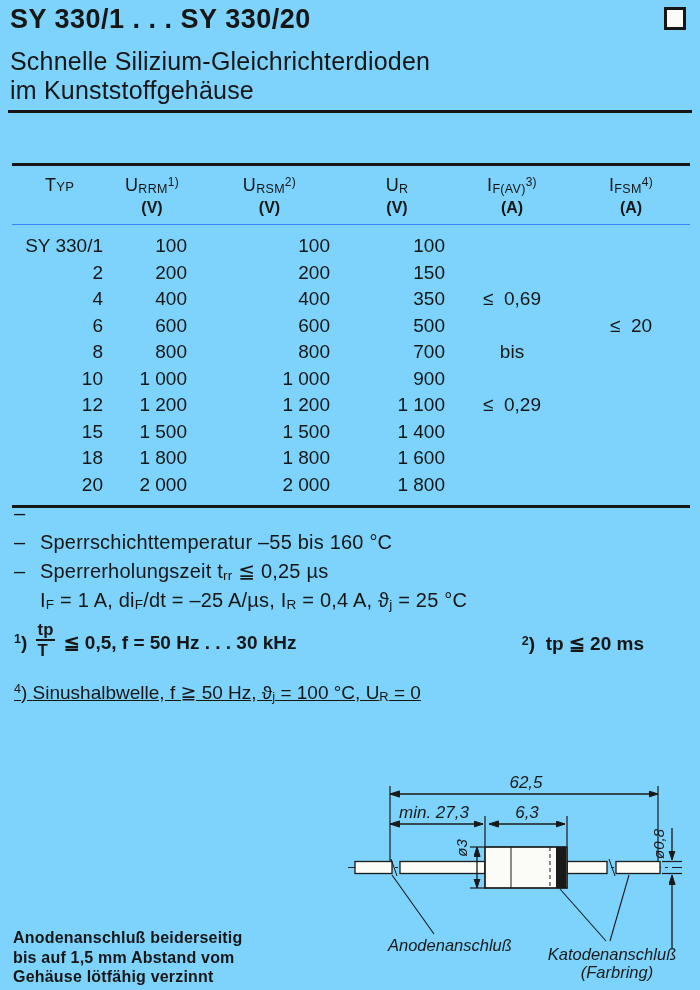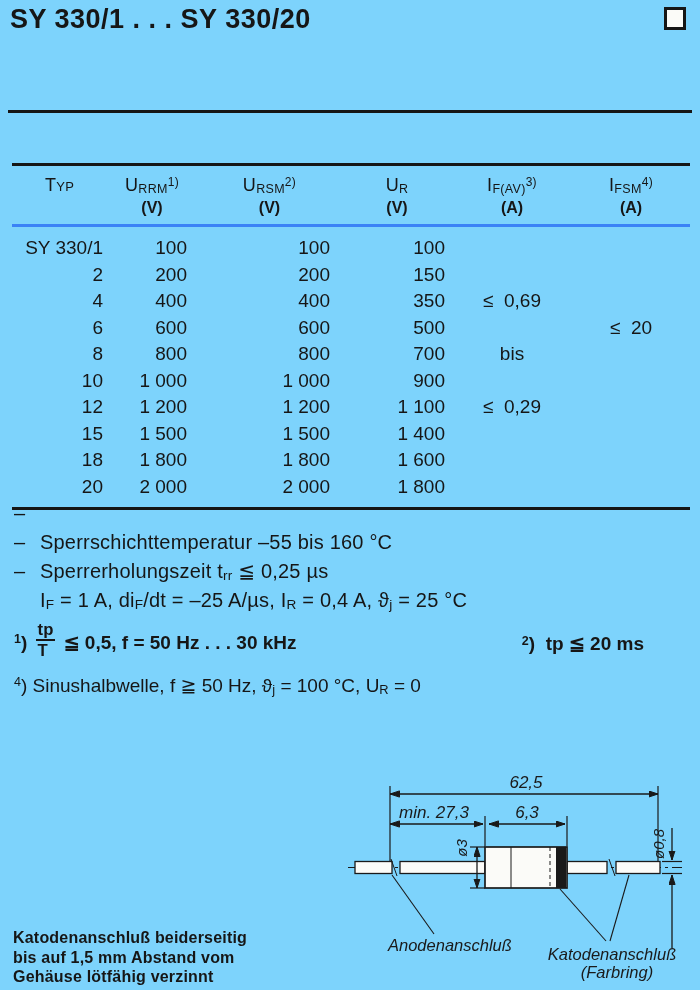--- a/index.html
+++ b/index.html
@@ -8,21 +8,21 @@
 
   
   .title{position:absolute;top:4px;left:10px;font-size:27px;font-weight:bold;letter-spacing:.5px;}
   .corner{position:absolute;top:7px;left:664px;width:16px;height:17px;border:3.5px solid #161616;background:#fbfbf8;}
   .subtitle{position:absolute;top:47px;left:10px;font-size:25px;line-height:29px;font-weight:normal;letter-spacing:.2px;}
   .rule1{position:absolute;top:110px;left:8px;width:684px;height:3px;background:#161616;}
 
   
   .spec{position:absolute;top:163px;left:12px;width:678px;border-collapse:collapse;table-layout:fixed;
         border-top:3px solid #161616;border-bottom:3px solid #161616;}
-  .spec thead tr{border-bottom:3px solid #3b82f6;}
+  .spec thead tr{border-bottom:1px solid #3b82f6;}
   .spec th{font-weight:normal;text-align:center;padding:9px 0 7px;vertical-align:top;}
   .hl1{font-size:18px;font-variant:small-caps;letter-spacing:.3px;}
   .hl1 sub{font-size:12.5px;bottom:-.12em;}
   .hl1 sup{font-size:12px;}
   .hl2{font-size:16px;font-weight:bold;margin-top:3px;}
   .spec td{font-size:19px;height:24.5px;line-height:24.5px;white-space:pre;}
   .spec tbody tr:first-child td{padding-top:9px;}
   .spec tbody tr:last-child td{padding-bottom:8px;}
   th.c0{width:95px;} th.c1{width:90px;margin-top:36px;} th.c2{width:145px;} th.c3{width:110px;} th.c4{width:120px;} th.c5{width:118px;}
   td.c0{text-align:right;padding-right:4px;}
@@ -43,41 +43,45 @@
   
   .fns{position:absolute;top:624px;left:14px;width:678px;font-size:19px;}
   .fnrow{display:flex;justify-content:space-between;align-items:center;padding-right:48px;}
   .fnbold{font-weight:bold;}
   .frac{display:inline-flex;flex-direction:column;text-align:left;vertical-align:middle;margin:0 3px;transform:translateY(-3px);}
   .frac .num{border-bottom:2px solid #161616;padding:0 2px;font-size:.88em;line-height:1.1;}
   .frac .den{padding:0 2px;font-size:.88em;line-height:1.15;}
   .fn3{margin-top:15px;line-height:26px;}
   .fn3 .line1{text-align:justify;text-align-last:justify;}
   .fn3 .line2{padding-left:27px;}
-  .fn4{margin-top:10px;}
+  .fn4{margin-top:17px;text-decoration:underline;}
 
   
   .bottom-note{position:absolute;top:928px;left:13px;font-size:16px;font-weight:bold;line-height:19.5px;letter-spacing:.2px;}
 
   
   .diag{position:absolute;top:776px;left:330px;}
   .diag line, .diag rect, .diag path{stroke:#1a1a1a;}
   .diag text{fill:#1a1a1a;}
   .dim{font-style:italic;font-size:17px;}
   .dimsm{font-style:italic;font-size:15px;}
   .lbl{font-style:italic;font-size:16.5px;}
 </style>
 </head>
 <body>
 
 <div class="page">
 
   <div class="title">SY 330/1 . . . SY 330/20</div>
   <div class="corner"></div>
 
+  <div class="subtitle">
+    <span>Schnelle Silizium-Gleichrichterdioden</span><br>
+    <span>im Kunststoffgehäuse</span>
+  </div>
   <div class="rule1"></div>
 
   <table class="spec">
     <thead>
       <tr id="hdr-row">
           <th class="c0">
             <div class="hl1">Typ</div>
             <div class="hl2"></div>
           </th>
           <th class="c1">
@@ -266,18 +270,18 @@
     <line x1="62" y1="99" x2="104" y2="158" stroke-width="1.1"></line>
     <line x1="230" y1="113" x2="276" y2="165" stroke-width="1.1"></line>
     <line x1="299" y1="99" x2="280" y2="165" stroke-width="1.1"></line>
 
     <text class="lbl" x="58" y="175">Anodenanschluß</text>
     <text class="lbl" x="282" y="184" text-anchor="middle">Katodenanschluß</text>
     <text class="lbl" x="287" y="202" text-anchor="middle">(Farbring)</text>
   </svg>
 
   <div class="bottom-note">
-    <span>Katodenanschluß beiderseitig</span><br>
+    <span>Anodenanschluß beiderseitig</span><br>
     <span>bis auf 1,5 mm Abstand vom</span><br>
     <span>Gehäuse lötfähig verzinnt</span>
   </div>
 
 </div>
 
 </body></html>

